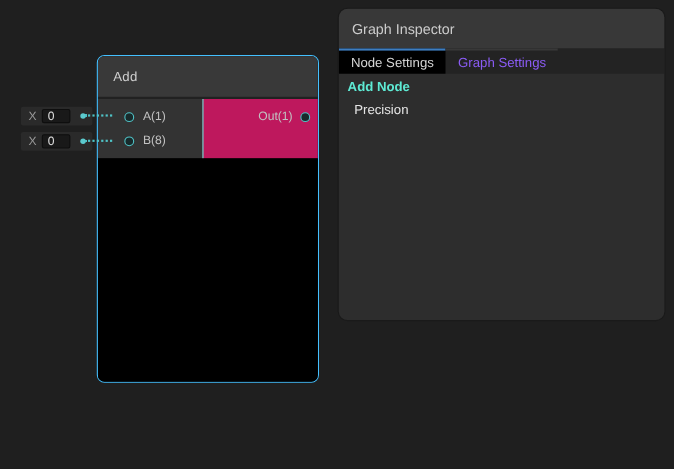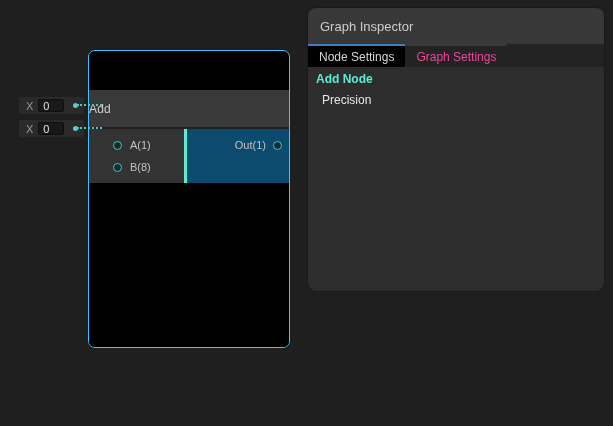--- a/index.html
+++ b/index.html
@@ -14,32 +14,31 @@
 
   
   .node {
     position:absolute; left:88px; top:50px; width:202px; height:298px;
     background:#000; border:1.5px solid #44C0FF; border-radius:7px;
     box-sizing:border-box; z-index:2; overflow:hidden;
     display:flex; flex-direction:column;
   }
   .node-header {
     height:37px; flex:0 0 37px; background:#393939;
-    display:flex; align-items:center; 
+    display:flex; align-items:center; padding-left:14px;
     color:#cfcfcf; font-size:12px; letter-spacing:.2px;
     border-bottom:2px solid #212121;
-    margin-top:39px;
   }
   .ports { display:flex; flex:0 0 54px; height:54px; }
   .in-col {
     width:95px; background:#333333; box-sizing:border-box;
     padding-top:5px; display:flex; flex-direction:column;
   }
   .out-col {
-    flex:1; background:#0c4a6e; border-left:3px solid #5eead4;
+    flex:1; background:#be185d; border-left:1px solid #5eead4;
     box-sizing:border-box; padding-top:5px;
   }
   .port-row { height:22px; display:flex; align-items:center;padding-left:16px; }
   .port-row .port-circle { margin-left:8px; margin-right:8px; }
   .port-row.out { justify-content:flex-end; }
   .port-row.out .port-circle { margin-left:7px; margin-right:7px; }
   .port-circle {
     width:7px; height:7px; border:1.5px solid #4FC2C6; border-radius:50%;
     background:#182a2b; box-sizing:content-box; flex:0 0 auto;
   }
@@ -77,21 +76,21 @@
   }
   .panel-title {
     flex:0 0 36px; background:#383838;
     display:flex; align-items:center; padding-left:12px;
     color:#cccccc; font-size:13px;
   }
   .tabs { flex:0 0 23px; background:#232323; display:flex; }
   .tab {
     display:flex; align-items:center; padding:0 11px;
     border-top:2px solid #383838; box-sizing:border-box;
-    color:#ec4899; font-size:12px; cursor:default;
+    color:#8b5cf6; font-size:12px; cursor:default;
   }
   .tab.active { background:#000000; border-top-color:#3E7DBF; color:#d6d6d6; }
   .panel-content { flex:1; padding:5px 8px; }
   .section-title { color:#5eead4; font-size:12px; font-weight:bold; line-height:14px; }
   .field-row { margin-top:5px; padding-left:6px; display:flex; align-items:center; height:18px; }
   .field-label { width:112px; flex:0 0 112px; color:#e5e5e5; font-size:12px; }
   .dropdown {
     width:150px; height:18px; background:#3b3b3b; border-radius:3px;
     border:1px solid #303030; box-sizing:border-box;
     display:flex; align-items:center; padding:0 6px;

